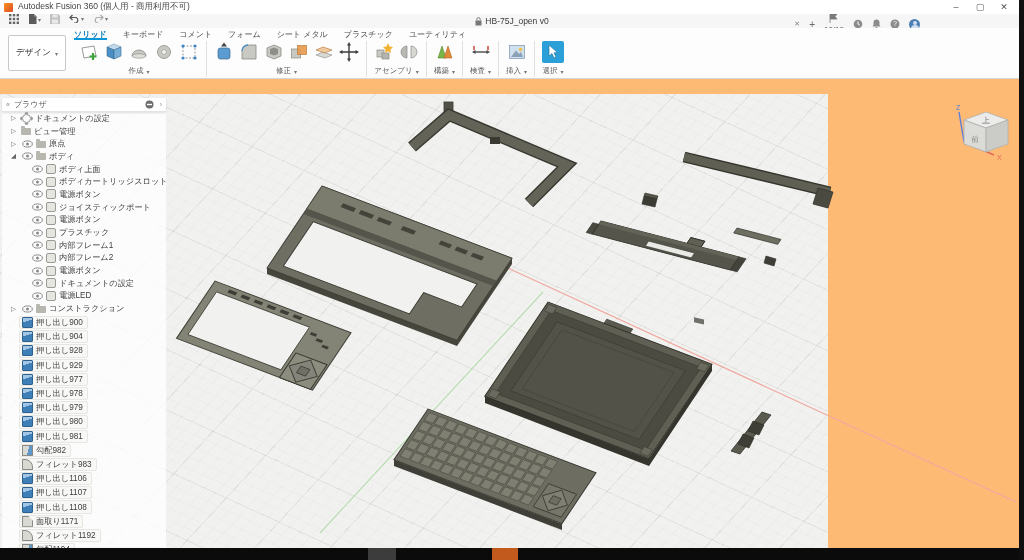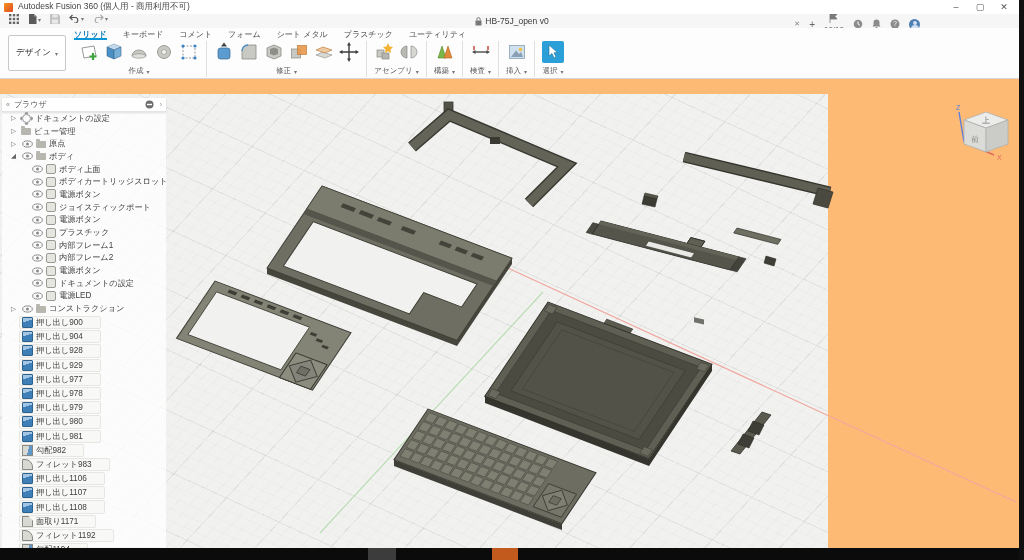--- a/index.html
+++ b/index.html
@@ -51,21 +51,21 @@
   #scene{position:absolute;left:0;top:0;}
   
   .browser{position:absolute;left:2px;top:4px;width:164px;background:rgba(255,255,255,0.78);
            border-radius:2px;padding-bottom:3px;}
   .bheader{height:13px;background:rgba(255,255,255,0.95);display:flex;align-items:center;
            font-size:8px;color:#555;border-bottom:1px solid #e4e4e4;box-shadow:0 1px 2px rgba(0,0,0,0.12);}
   .bheader .chev{margin:0 4px;color:#888;font-size:7px;}
   .bheader .spacer{flex:1;}
   .trow{display:flex;align-items:center;height:12.7px;gap:3px;padding-left:7px;font-size:8.2px;color:#3d3d3d;white-space:nowrap;}
   .trow.ind1{padding-left:17px;}
-  .trow.feat{margin-left:17px;padding:0 17px 0 2px;height:11.2px;margin-top:1px;background:rgba(248,248,246,0.95);
+  .trow.feat{margin-left:17px;padding:0 4px 0 2px;height:11.2px;margin-top:1px;background:rgba(248,248,246,0.95);
              border:0.5px solid #e6e6e2;border-radius:2px;width:fit-content;}
   .tw{width:9px;text-align:center;font-size:6.5px;color:#666;flex:none;}
   .eye{width:12px;display:flex;justify-content:center;flex:none;}
   .ticon{flex:none;display:inline-block;}
   .i-gear{width:7px;height:7px;border:1.5px solid #9a9a9a;border-radius:50%;
           box-shadow:0 -4.5px 0 -2.6px #9a9a9a,0 4.5px 0 -2.6px #9a9a9a,-4.5px 0 0 -2.6px #9a9a9a,4.5px 0 0 -2.6px #9a9a9a;margin:0 1px;}
   .i-folder{width:10px;height:7px;background:#b7b7af;border-radius:1px;position:relative;margin-top:1px;}
   .i-folder::before{content:'';position:absolute;top:-2px;left:0;width:4px;height:2px;background:#b7b7af;border-radius:1px 1px 0 0;}
   .i-body{width:8px;height:8px;background:#e6e6e1;border:1px solid #9b9b94;border-radius:2px;}
   .i-extrude{width:9px;height:9px;background:linear-gradient(160deg,#a3c6e4 38%,#3e7fb8 38%);border:0.5px solid #2e628e;border-radius:1px;}

